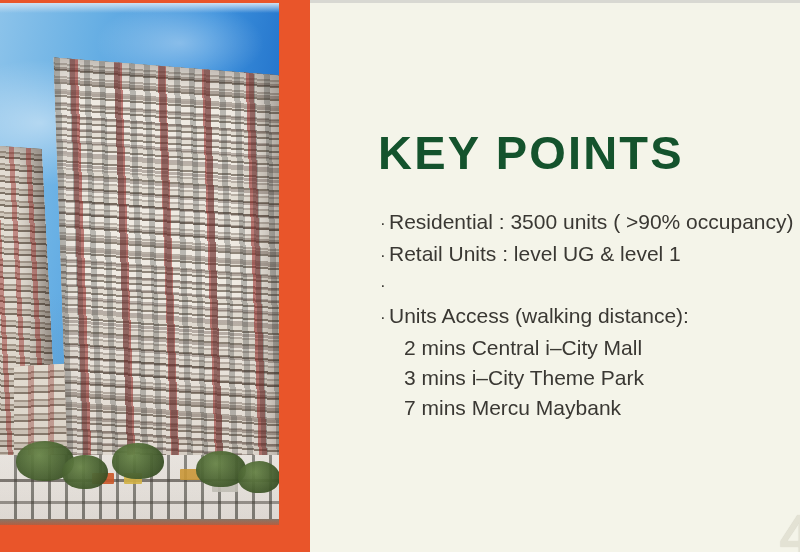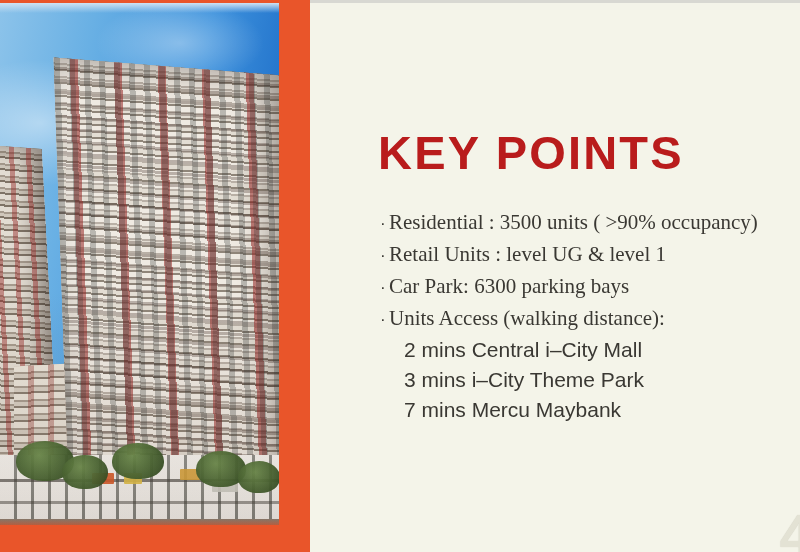--- a/index.html
+++ b/index.html
@@ -209,21 +209,21 @@
   }
 
   .title {
     position: absolute;
     left: 68px;
     top: 122px;
     margin: 0;
     font-size: 47px;
     font-weight: bold;
     letter-spacing: 2.2px;
-    color: #b91c1c;
+    color: #14532d;
     white-space: nowrap;
   }
 
   .bullets {
     position: absolute;
     left: 70px;
     top: 204px;
     width: 470px;
   }
   .bullet-line {
@@ -234,21 +234,21 @@
     color: #3a3833;
     white-space: nowrap;
   }
   .bullet-dot {
     width: 9px;
     flex: 0 0 9px;
     font-size: 17px;
     line-height: 30px;
     color: #3a3833;
   }
-  .bullet-text { flex: 0 0 auto; font-family: Liberation Serif, serif; }
+  .bullet-text { flex: 0 0 auto; }
   .sub-line {
     padding-left: 24px;
     font-size: 21px;
     line-height: 30px;
     color: #3a3833;
     white-space: nowrap;
   }
 
   
   .page-number {
@@ -303,21 +303,20 @@
         <span class="bullet-text">Residential : 3500 units ( &gt;90% occupancy)</span>
       </div>
 
       <div class="bullet-line">
         <span class="bullet-dot">·</span>
         <span class="bullet-text">Retail Units : level UG &amp; level 1</span>
       </div>
 
       <div class="bullet-line">
         <span class="bullet-dot">·</span>
-        <span class="bullet-text">Car Park: 6300 parking bays</span>
       </div>
 
       <div class="bullet-line">
         <span class="bullet-dot">·</span>
         <span class="bullet-text">Units Access (walking distance):</span>
       </div>
 
       <div class="sub-line">2 mins Central i–City Mall</div>
       <div class="sub-line">3 mins i–City Theme Park</div>
       <div class="sub-line">7 mins Mercu Maybank</div>

